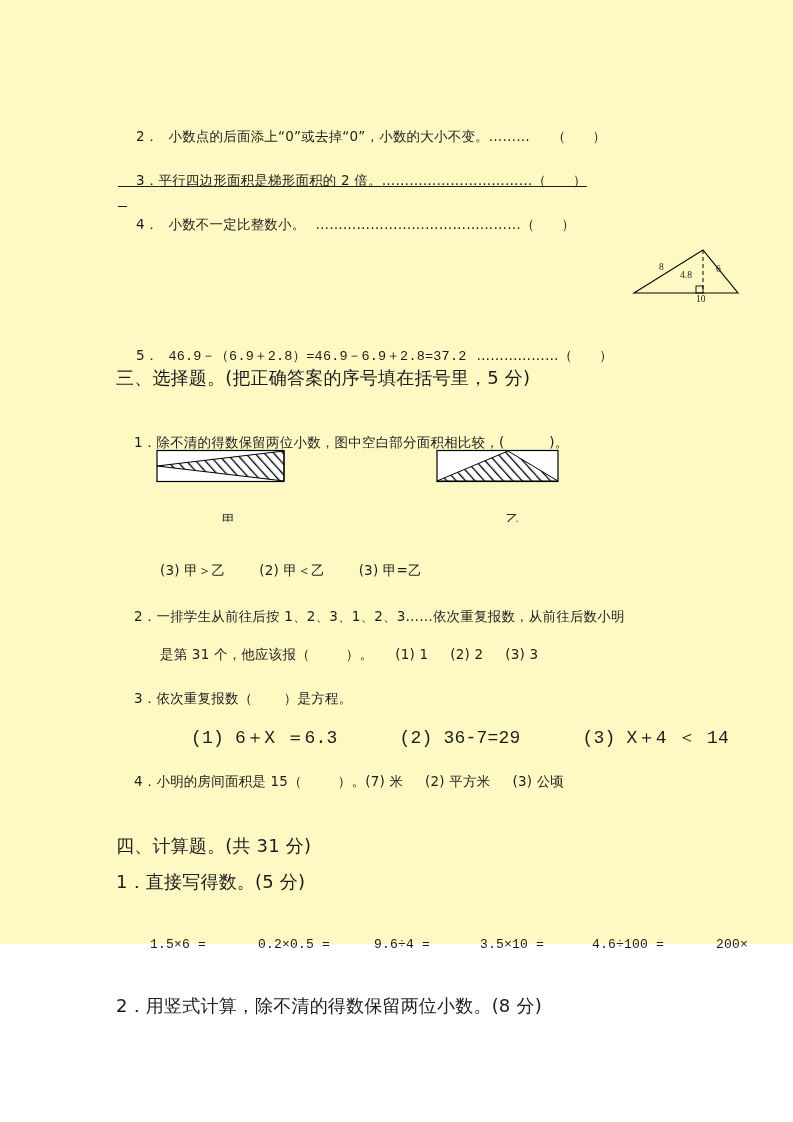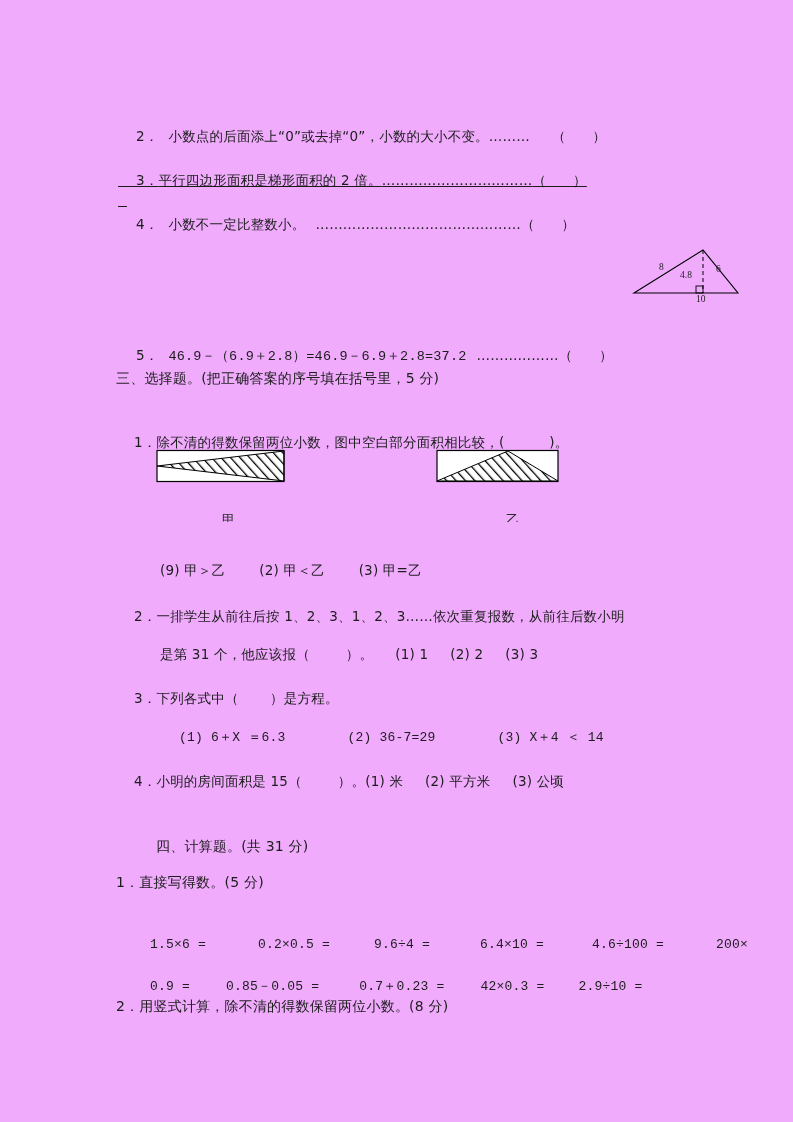--- a/index.html
+++ b/index.html
@@ -13,43 +13,43 @@
     height: 1122px;
     position: relative;
     font-family: "Liberation Serif", "DejaVu Serif", serif;
     color: #1a1a1a;
     overflow: hidden;
   }
   .page {
     position: absolute;
     left: 0; top: 0;
     width: 793px;
-    height: 1122px;
-    background: #f0abfc;
+    height: 944px;
+    background: #fef9c3;
   }
 
   
   .line {
     position: absolute;
     font-size: 13.5px;
     line-height: 20px;
     white-space: pre;
     color: #1c1c1c;
     letter-spacing: 0.2px;
   }
   .cn {
     font-family: "DejaVu Sans", "Liberation Sans", sans-serif;
     font-size: 13.5px;
   }
   .num {
     font-family: Liberation Mono, monospace;
   }
   .heading {
     font-family: "DejaVu Sans", "Liberation Sans", sans-serif;
-    font-size: 14px;
+    font-size: 18px;
     font-weight: 400;
   }
 
   
   .triangle-fig {
     position: absolute;
     left: 628px;
     top: 242px;
     width: 118px;
     height: 60px;
@@ -153,51 +153,48 @@
         <rect x="0" y="0" width="124" height="36" fill="url(#hatchB)"></rect>
       </g>
       <polygon points="1,32 72,2 122,32" fill="none" stroke="#000" stroke-width="1"></polygon>
     </svg>
   </div>
 
   <div class="fig-label" style="left:222px; top:513px;">甲</div>
   <div class="fig-label" style="left:506px; top:513px;">乙</div>
 
   <div class="line cn" style="left:142px; top:540px;">
-    <span>(9) 甲＞乙</span><span class="sp3"></span><span>(2) 甲＜乙</span><span class="sp3"></span><span>(3) 甲=乙</span>
+    <span>(3) 甲＞乙</span><span class="sp3"></span><span>(2) 甲＜乙</span><span class="sp3"></span><span>(3) 甲=乙</span>
   </div>
 
   <div class="line cn" style="left:116px; top:586px;">
     <span>2．</span><span>一排学生从前往后按 1、2、3、1、2、3……依次重复报数，从前往后数小明</span>
   </div>
 
   <div class="line cn" style="left:142px; top:624px;">
     <span>是第 31 个，他应该报（        ）。</span><span class="sp2"></span><span>(1) 1</span><span class="sp2"></span><span>(2) 2</span><span class="sp2"></span><span>(3) 3</span>
   </div>
 
   <div class="line cn" style="left:116px; top:668px;">
-    <span>3．</span><span>下列各式中（       ）是方程。</span>
-  </div>
-
-  <div class="line num" style="left:147px; top:708px; font-size:13px;">
+    <span>3．</span><span>依次重复报数（       ）是方程。</span>
+  </div>
+
+  <div class="line num" style="left:147px; top:708px; font-size:18px;">
     <span>(1) 6＋X ＝6.3</span><span style="display:inline-block;width:62px"></span><span>(2) 36-7=29</span><span style="display:inline-block;width:62px"></span><span>(3) X＋4 ＜ 14</span>
   </div>
 
   <div class="line cn" style="left:116px; top:751px;">
-    <span>4．</span><span>小明的房间面积是 15（        ）。</span><span>(1) 米</span><span class="sp2"></span><span>(2) 平方米</span><span class="sp2"></span><span>(3) 公顷</span>
-  </div>
-
-
-  <div class="line heading" style="left:116px; top:836px;margin-left:40px;">四、计算题。(共 31 分)</div>
+    <span>4．</span><span>小明的房间面积是 15（        ）。</span><span>(7) 米</span><span class="sp2"></span><span>(2) 平方米</span><span class="sp2"></span><span>(3) 公顷</span>
+  </div>
+
+
+  <div class="line heading" style="left:116px; top:836px;">四、计算题。(共 31 分)</div>
 
   <div class="line heading" style="left:116px; top:872px;">1．直接写得数。(5 分)</div>
 
   <div class="line num" style="left:118px; top:915px; font-size:13px;">
-    <span>1.5×6 =</span><span style="display:inline-block;width:52px"></span><span>0.2×0.5 =</span><span style="display:inline-block;width:44px"></span><span>9.6÷4 =</span><span style="display:inline-block;width:50px"></span><span>6.4×10 =</span><span style="display:inline-block;width:48px"></span><span>4.6÷100 =</span><span style="display:inline-block;width:52px"></span><span>200×</span>
-  </div>
-
-  <div class="line num" style="left:118px; top:957px; font-size:13px;">
-    <span>0.9 =</span><span style="display:inline-block;width:36px"></span><span>0.85－0.05 =</span><span style="display:inline-block;width:40px"></span><span>0.7＋0.23 =</span><span style="display:inline-block;width:36px"></span><span>42×0.3 =</span><span style="display:inline-block;width:34px"></span><span>2.9÷10 =</span>
-  </div>
+    <span>1.5×6 =</span><span style="display:inline-block;width:52px"></span><span>0.2×0.5 =</span><span style="display:inline-block;width:44px"></span><span>9.6÷4 =</span><span style="display:inline-block;width:50px"></span><span>3.5×10 =</span><span style="display:inline-block;width:48px"></span><span>4.6÷100 =</span><span style="display:inline-block;width:52px"></span><span>200×</span>
+  </div>
+
 
   <div class="line heading" style="left:116px; top:996px;">2．用竖式计算，除不清的得数保留两位小数。(8 分)</div>
 
 </div>
 
 </body></html>

